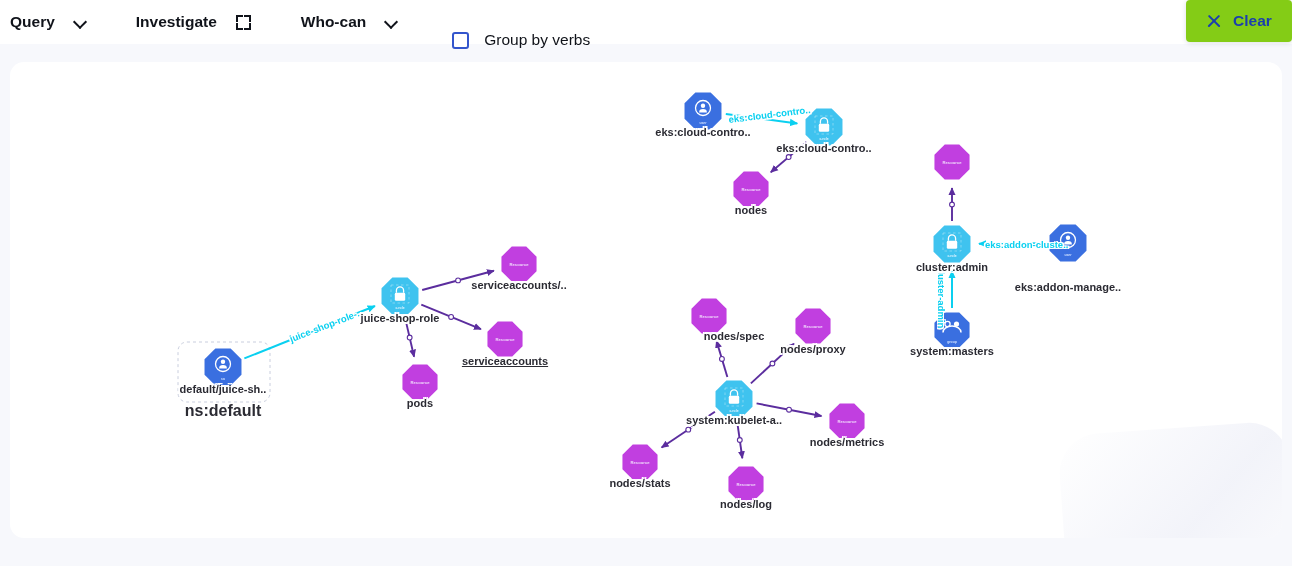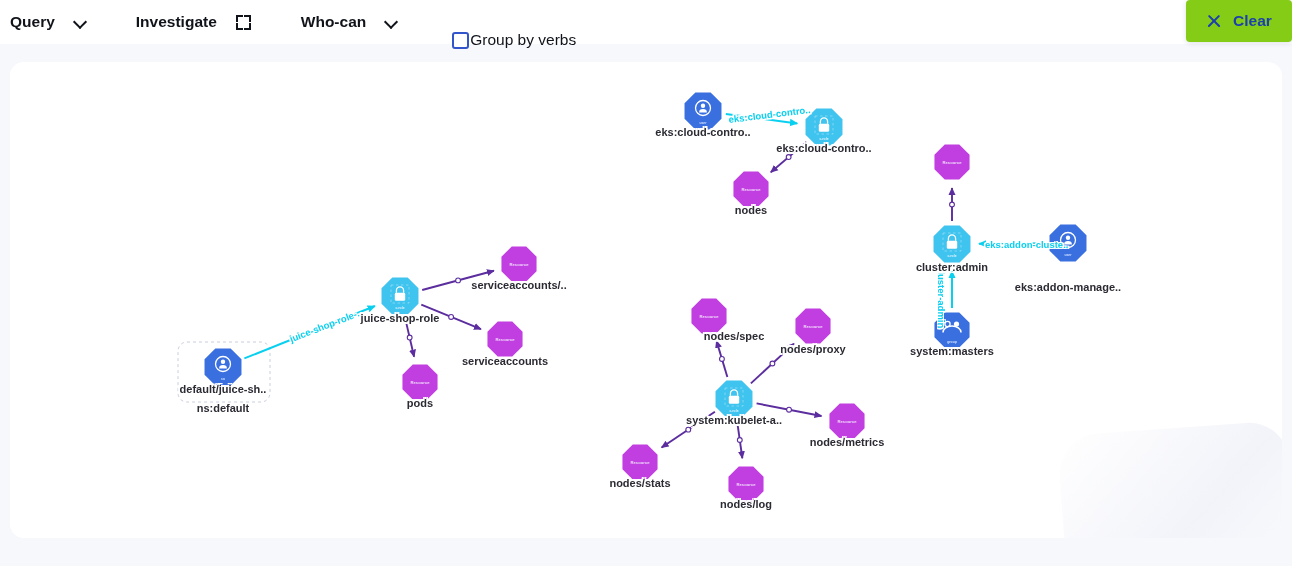--- a/index.html
+++ b/index.html
@@ -33,21 +33,21 @@
     border-right:2px solid #10131a;border-bottom:2px solid #10131a;
     transform:rotate(45deg);
   }
   .expand-ico{display:inline-block;width:15px;height:15px;position:relative;}
   .expand-ico i{position:absolute;width:5px;height:5px;}
   .expand-ico i:nth-child(1){left:0;top:0;border-left:2.4px solid #10131a;border-top:2.4px solid #10131a;}
   .expand-ico i:nth-child(2){right:0;top:0;border-right:2.4px solid #10131a;border-top:2.4px solid #10131a;}
   .expand-ico i:nth-child(3){left:0;bottom:0;border-left:2.4px solid #10131a;border-bottom:2.4px solid #10131a;}
   .expand-ico i:nth-child(4){right:0;bottom:0;border-right:2.4px solid #10131a;border-bottom:2.4px solid #10131a;}
 
-  .cb-wrap{display:flex;align-items:center;gap:1px;cursor:pointer;height:44px;margin-top:36px;}
+  .cb-wrap{display:flex;align-items:center;gap:15px;cursor:pointer;height:44px;margin-top:36px;}
   #cb-group{margin-left:55px;}
   #cb-layout{margin-left:44px;}
   .cbox{
     width:17px;height:17px;border:2px solid #3355cc;border-radius:3px;background:#fff;
     box-sizing:border-box;
   }
   .cb-label{font-size:15.5px;color:#10131a;font-weight:normal;}
 
   #clear-btn{
     position:absolute;right:0px;top:0px;
@@ -83,21 +83,21 @@
     font-size:11px;font-weight:bold;color:#2b2b33;
     white-space:nowrap;
     text-shadow:
       -1.6px -1.6px 0 #fff, 1.6px -1.6px 0 #fff,
       -1.6px  1.6px 0 #fff, 1.6px  1.6px 0 #fff,
       -1.6px 0 0 #fff, 1.6px 0 0 #fff, 0 -1.6px 0 #fff, 0 1.6px 0 #fff;
     pointer-events:none;
   }
   .grouplabel{
     position:absolute;transform:translate(-50%,0);
-    font-size:11px;font-weight:bold;color:#2b2b33;white-space:nowrap;
+    font-size:16px;font-weight:bold;color:#2b2b33;white-space:nowrap;
     pointer-events:none;
     text-align:center;
   }
   .elabel{
     position:absolute;
     font-size:9.5px;font-weight:bold;color:#0ad0f0;white-space:nowrap;
     text-shadow:
       -1.4px -1.4px 0 #fff, 1.4px -1.4px 0 #fff,
       -1.4px  1.4px 0 #fff, 1.4px  1.4px 0 #fff,
       -1.4px 0 0 #fff, 1.4px 0 0 #fff, 0 -1.4px 0 #fff, 0 1.4px 0 #fff;
@@ -285,21 +285,21 @@
     <div class="elabel" style="left: 718px; top: 52px; transform-origin: 0px 0px; transform: rotate(-7deg);">eks:cloud-contro..</div>
     <div class="elabel" style="left: 278px; top: 272px; transform-origin: 0px 0px; transform: rotate(-21deg);">juice-shop-role-..</div>
     <div class="elabel" style="left: 975px; top: 177px; transform-origin: 0px 0px; transform: rotate(0deg);">eks:addon-cluste..</div>
     <div class="elabel" style="left: 937px; top: 204px; transform-origin: 0px 0px; transform: rotate(90deg);">cluster-admin</div>
     <div class="nlabel" style="left: 693px; top: 64px;">eks:cloud-contro..</div>
     <div class="nlabel" style="left: 814px; top: 80px;">eks:cloud-contro..</div>
     <div class="nlabel" style="left: 741px; top: 142px;">nodes</div>
     <div class="nlabel" style="left: 213px; top: 321px;">default/juice-sh..</div>
     <div class="nlabel" style="left: 390px; top: 250px;">juice-shop-role</div>
     <div class="nlabel" style="left: 509px; top: 217px;">serviceaccounts/..</div>
-    <div class="nlabel" style="left: 495px; top: 293px;">serviceaccounts</div>
+    <div class="nlabel" style="left: 495px; top: 293px; text-decoration: underline;">serviceaccounts</div>
     <div class="nlabel" style="left: 410px; top: 335px;">pods</div>
     <div class="nlabel" style="left: 724px; top: 352px;">system:kubelet-a..</div>
     <div class="nlabel" style="left: 724px; top: 268px;">nodes/spec</div>
     <div class="nlabel" style="left: 803px; top: 281px;">nodes/proxy</div>
     <div class="nlabel" style="left: 837px; top: 374px;">nodes/metrics</div>
     <div class="nlabel" style="left: 736px; top: 436px;">nodes/log</div>
     <div class="nlabel" style="left: 630px; top: 415px;">nodes/stats</div>
     <div class="nlabel" style="left: 942px; top: 199px;">cluster:admin</div>
     <div class="nlabel" style="left: 1058px; top: 199px; margin-top: 20px;">eks:addon-manage..</div>
     <div class="nlabel" style="left: 942px; top: 283px;">system:masters</div>

